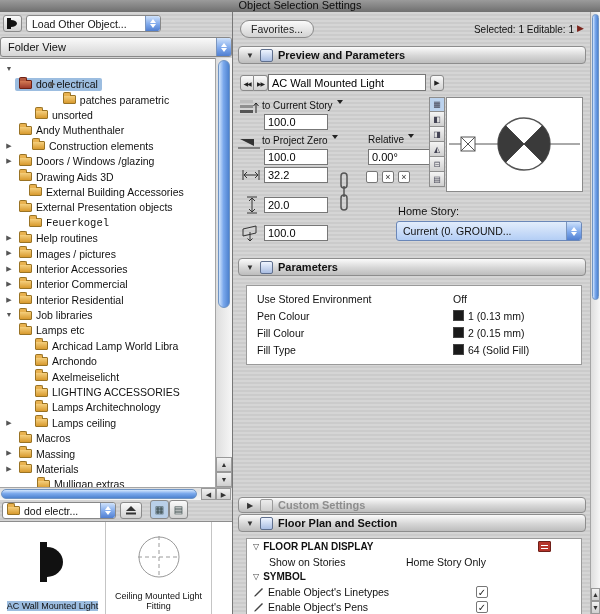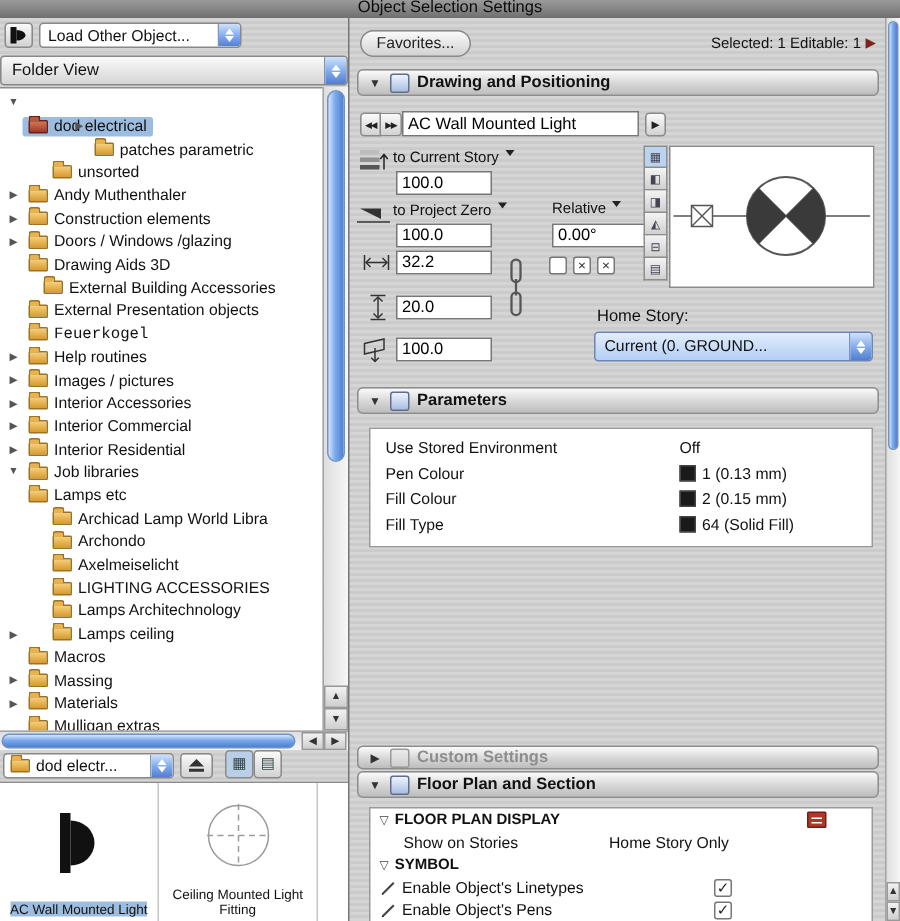--- a/index.html
+++ b/index.html
@@ -177,21 +177,21 @@
           <span class="tree-label">unsorted</span>
         </span>
       </div>
       <div class="tree-row" style="padding-left: 3px;">
         <span class="disclosure"></span>
         <span class="tree-entry">
           <span class="folder folder"></span>
           <span class="tree-label">Andy Muthenthaler</span>
         </span>
       </div>
-      <div class="tree-row" style="padding-left: 3px;">
+      <div class="tree-row" style="padding-left: 16px;">
         <span class="disclosure">▶</span>
         <span class="tree-entry">
           <span class="folder folder"></span>
           <span class="tree-label">Construction elements</span>
         </span>
       </div>
       <div class="tree-row" style="padding-left: 3px;">
         <span class="disclosure">▶</span>
         <span class="tree-entry">
           <span class="folder folder"></span>
@@ -212,21 +212,21 @@
           <span class="tree-label">External Building Accessories</span>
         </span>
       </div>
       <div class="tree-row" style="padding-left: 3px;">
         <span class="disclosure"></span>
         <span class="tree-entry">
           <span class="folder folder"></span>
           <span class="tree-label">External Presentation objects</span>
         </span>
       </div>
-      <div class="tree-row" style="padding-left: 3px; font-family: Liberation Mono, monospace;">
+      <div class="tree-row" style="padding-left: 13px; font-family: Liberation Mono, monospace;">
         <span class="disclosure"></span>
         <span class="tree-entry">
           <span class="folder folder"></span>
           <span class="tree-label">Feuerkogel</span>
         </span>
       </div>
       <div class="tree-row" style="padding-left: 3px;">
         <span class="disclosure"></span>
         <span class="tree-entry">
           <span class="folder folder"></span>
@@ -331,21 +331,21 @@
           <span class="tree-label">Massing</span>
         </span>
       </div>
       <div class="tree-row" style="padding-left: 3px;">
         <span class="disclosure">▶</span>
         <span class="tree-entry">
           <span class="folder folder"></span>
           <span class="tree-label">Materials</span>
         </span>
       </div>
-      <div class="tree-row" style="padding-left: 3px;">
+      <div class="tree-row" style="padding-left: 3px; gap: 18px;">
         <span class="disclosure">▶</span>
         <span class="tree-entry">
           <span class="folder folder"></span>
           <span class="tree-label">Mulligan extras</span>
         </span>
       </div>
     </div>
 
   <div id="tree-vscroll" class="abs vtrack">
     <div class="vthumb" style="top:2px;height:248px;"></div>
@@ -408,21 +408,21 @@
 
   <button id="favorites-btn" class="abs btn">
     <span>Favorites...</span>
   </button>
   <div id="sel-status" class="abs">Selected: 1 Editable: 1</div>
   <div id="panel-close" class="abs">▶</div>
 
   <div id="pp-header" class="abs section-hdr">
     <span class="disc">▼</span>
     <span class="hdr-icon"></span>
-    <span class="title">Drawing and Positioning</span>
+    <span class="title">Preview and Parameters</span>
   </div>
 
   <button id="nav-prev" class="abs btn">◀◀</button>
   <button id="nav-next" class="abs btn">▶▶</button>
   <input id="name-field" class="abs field" value="AC Wall Mounted Light" style="">
   <button id="flyout-btn" class="abs btn">▶</button>
 
   <span id="cs-icon" class="abs">
     <svg width="22" height="15" viewBox="0 0 22 15">
         <rect x="2" y="11" width="13" height="3" fill="#555"></rect>

